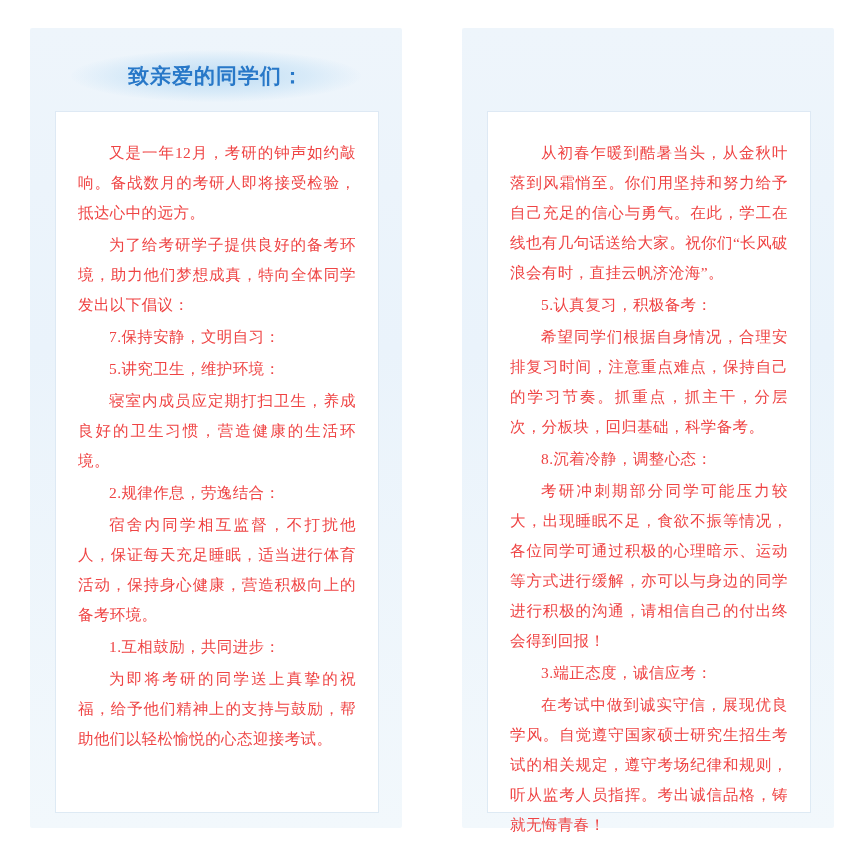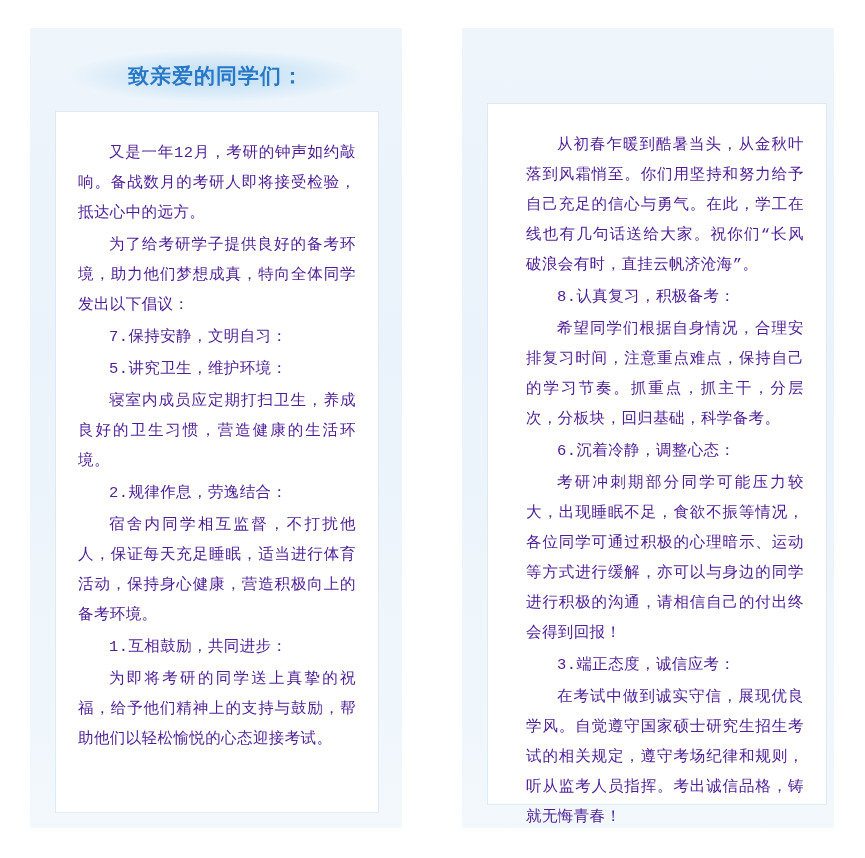--- a/index.html
+++ b/index.html
@@ -85,30 +85,29 @@
     box-shadow: 0 0 0 1px rgba(220,232,243,0.9);
   }
   .card-inner {
     padding: 26px 22px 20px 22px;
     box-sizing: border-box;
   }
   p.para {
     margin: 0 0 2px 0;
     font-size: 15.5px;
     line-height: 30px;
-    color: #4c1d95;
+    color: #ef4444;
     text-indent: 2em;
     text-align: justify;
     letter-spacing: 0.4px;
-    font-family: Liberation Mono, monospace;
+    font-family: Liberation Serif, serif;
   }
   .right .card {
-    top: 104px;
+    top: 112px;
     height: 700px;
-    padding-left: 16px;
   }
   .right p.para {
     font-size: 15.5px;
     line-height: 30px;
   }
 </style>
 </head>
 <body>
 
 <div class="page">
@@ -132,23 +131,23 @@
         <p class="para">为即将考研的同学送上真挚的祝福，给予他们精神上的支持与鼓励，帮助他们以轻松愉悦的心态迎接考试。</p>
       </div>
     </div>
   </div>
 
   <div class="column right">
     <div class="panel panel-right"></div>
     <div class="card">
       <div class="card-inner">
         <p class="para">从初春乍暖到酷暑当头，从金秋叶落到风霜悄至。你们用坚持和努力给予自己充足的信心与勇气。在此，学工在线也有几句话送给大家。祝你们“长风破浪会有时，直挂云帆济沧海”。</p>
-        <p class="para">8.认真复习，积极备考：</p>
+        <p class="para">5.认真复习，积极备考：</p>
         <p class="para">希望同学们根据自身情况，合理安排复习时间，注意重点难点，保持自己的学习节奏。抓重点，抓主干，分层次，分板块，回归基础，科学备考。</p>
-        <p class="para">6.沉着冷静，调整心态：</p>
+        <p class="para">8.沉着冷静，调整心态：</p>
         <p class="para">考研冲刺期部分同学可能压力较大，出现睡眠不足，食欲不振等情况，各位同学可通过积极的心理暗示、运动等方式进行缓解，亦可以与身边的同学进行积极的沟通，请相信自己的付出终会得到回报！</p>
         <p class="para">3.端正态度，诚信应考：</p>
         <p class="para">在考试中做到诚实守信，展现优良学风。自觉遵守国家硕士研究生招生考试的相关规定，遵守考场纪律和规则，听从监考人员指挥。考出诚信品格，铸就无悔青春！</p>
       </div>
     </div>
   </div>
 
 </div>
 
 </body></html>

